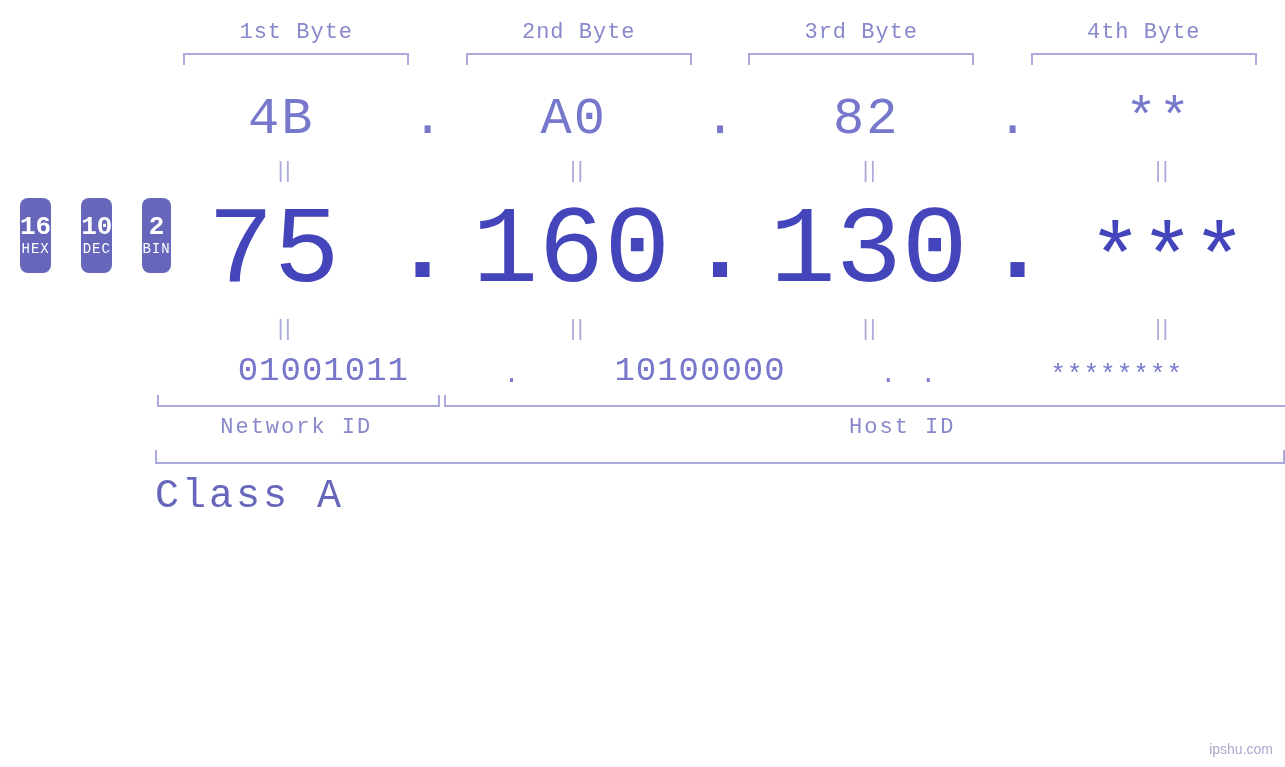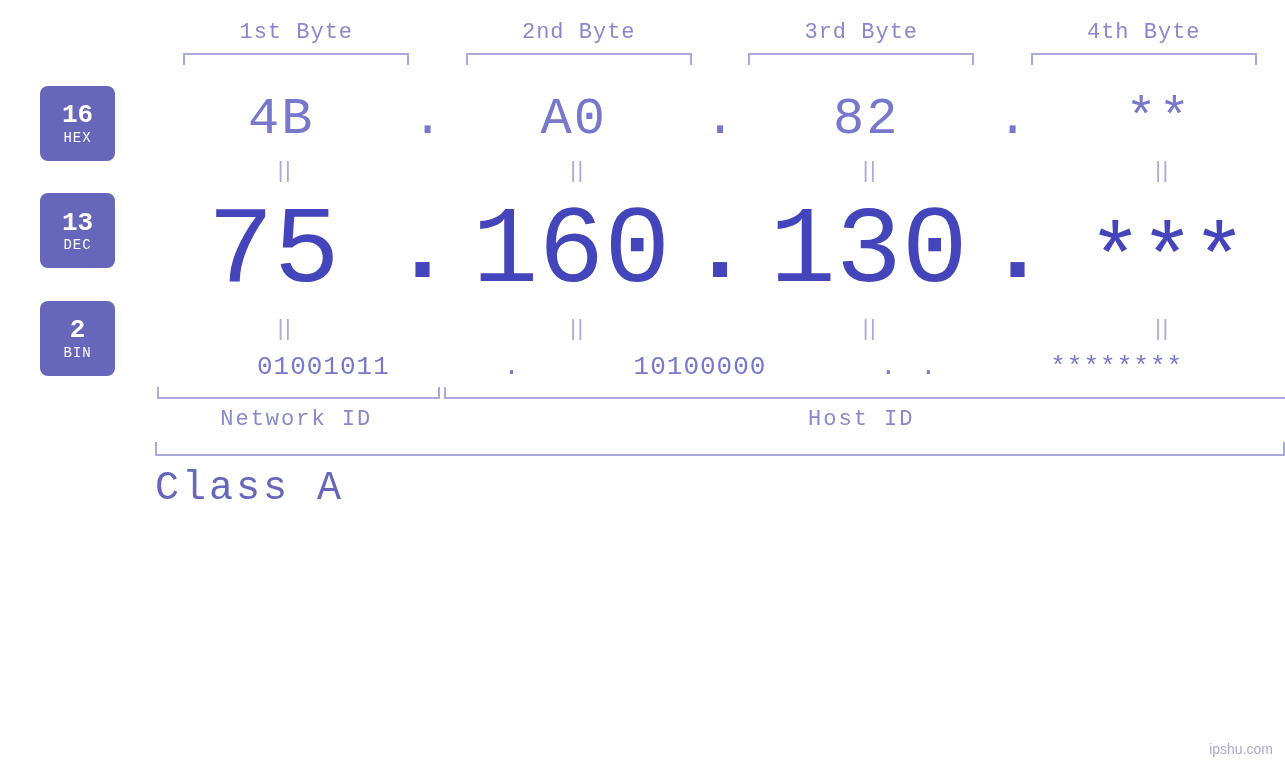--- a/index.html
+++ b/index.html
@@ -61,21 +61,21 @@
       display: flex;
       width: 100%;
       align-items: stretch;
       margin-top: 10px;
     }
 
     
     .badges-col {
       width: 155px;
       display: flex;
-      flex-direction: column;
+      flex-direction: row;
       justify-content: space-around;
       align-items: center;
       padding: 10px 20px;
       gap: 30px;
     }
 
     .badge {
       background: #6666bb;
       color: white;
       border-radius: 8px;
@@ -163,21 +163,21 @@
     }
 
     .dot-dec {
       color: #4444bb;
       font-size: 100px;
       font-weight: bold;
     }
 
     .bin-val {
       color: #7777cc;
-      font-size: 26px;
+      font-size: 34px;
       font-family: 'Courier New', Courier, monospace;
       letter-spacing: 1px;
     }
 
     .bin-val.masked {
       font-size: 26px;
       letter-spacing: 1px;
     }
 
     .dot-bin {
@@ -239,20 +239,21 @@
       border-left: 2px solid #aaaadd;
       border-right: 2px solid #aaaadd;
       height: 12px;
       margin: 0 2px;
     }
 
     .bottom-labels-row {
       display: flex;
       width: 100%;
       margin-top: 8px;
+      gap: 41px;
     }
 
     .net-id-label {
       flex: 0 0 25%;
       text-align: center;
       color: #8888cc;
       font-size: 22px;
       font-family: 'Courier New', Courier, monospace;
       letter-spacing: 2px;
     }
@@ -325,21 +326,21 @@
   </div>
 
   <div class="main-grid">
 
     <div class="badges-col">
       <div class="badge">
         <span class="badge-num">16</span>
         <span class="badge-label">HEX</span>
       </div>
       <div class="badge">
-        <span class="badge-num">13</span>
+        <span class="badge-num">10</span>
         <span class="badge-label">DEC</span>
       </div>
       <div class="badge">
         <span class="badge-num">2</span>
         <span class="badge-label">BIN</span>
       </div>
     </div>
 
     <div class="data-cols">
 

